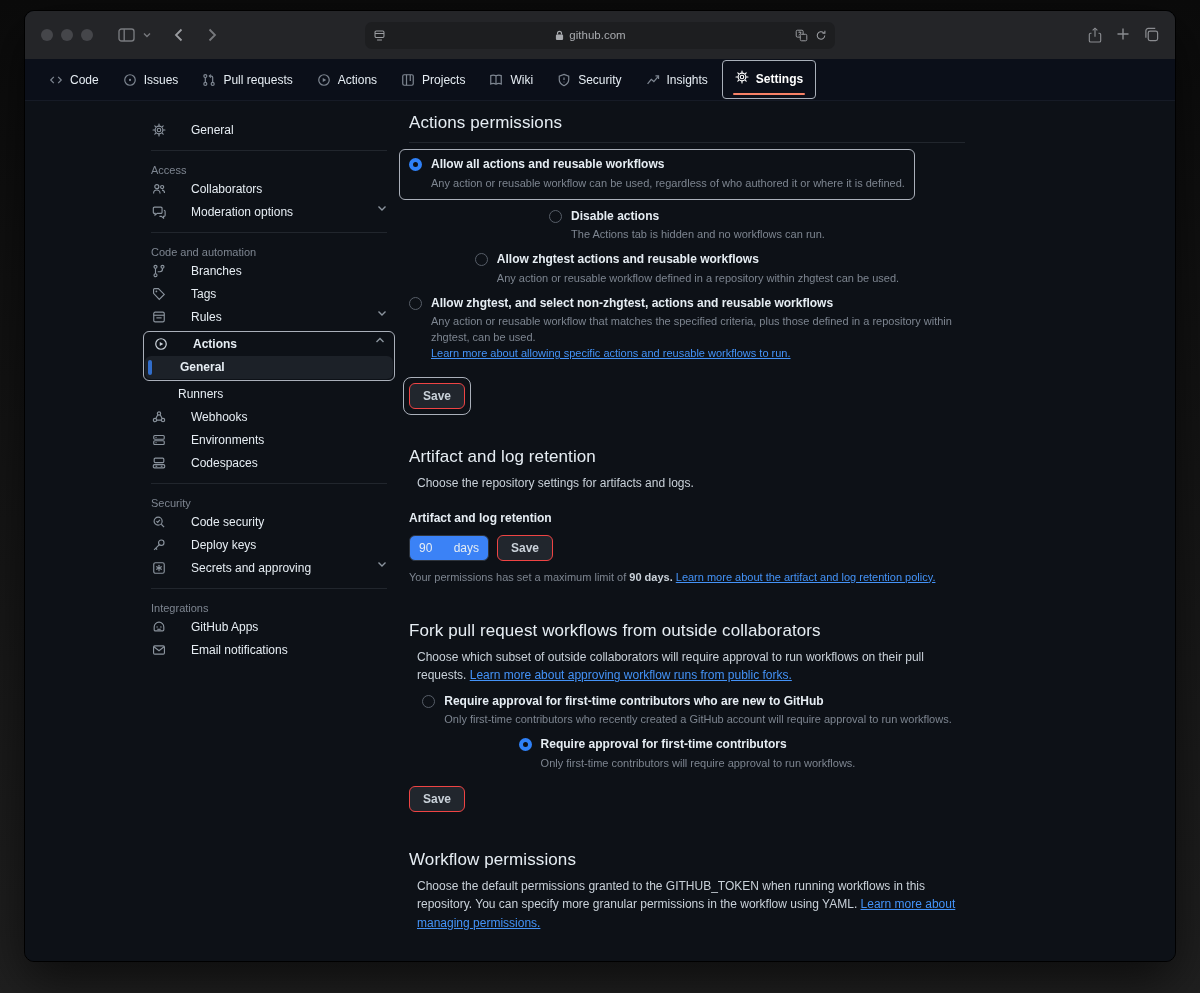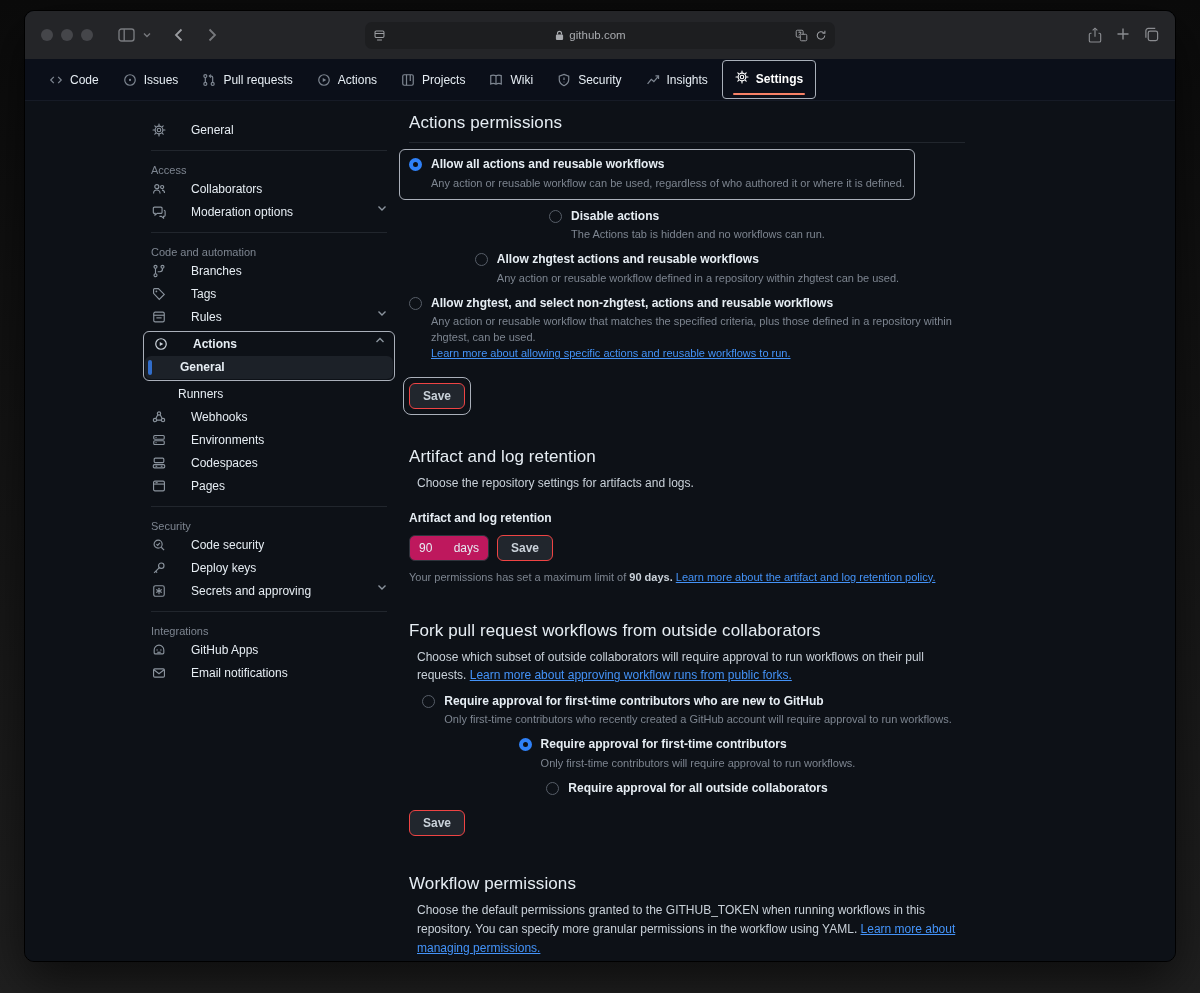--- a/index.html
+++ b/index.html
@@ -54,21 +54,21 @@
   .odesc { color:#7d8590; font-size:11px; margin-top:3px; line-height:1.45; }
   a.lnk { color:#4493f8; text-decoration:underline; cursor:pointer; }
   .focus-wrap { border:1px solid #aab0ba; border-radius:6px; padding:4px 9px 7px; margin:6px 0 6px -10px; width:fit-content; max-width:566px; }
   .focus-wrap .opt { margin:3px 0 0; }
   .btn { display:inline-block; background:#21262d; border:1px solid #ef4444; border-radius:6px; color:#c9d1d9;
          font-weight:700; font-size:12px; padding:5px 13px; cursor:pointer; font-family:inherit; }
   .btn-focus { display:inline-block; border:1px solid #aab0ba; border-radius:8px; padding:5px; margin-left:-6px; }
   .para { color:#c9d1d9; line-height:1.55; margin:7px 8px; }
   .sublabel { font-weight:700; color:#e6edf3; margin-top:18px; }
   .retention-row { display:flex; gap:8px; margin-top:10px; align-items:center; }
-  .numfield { width:80px; height:26px; border:1px solid #2e343c; border-radius:6px; background:#be185d;
+  .numfield { width:80px; height:26px; border:1px solid #2e343c; border-radius:6px; background:#3b82f6;
               display:flex; align-items:center; padding:0 9px; color:#e6edf3; }
   .numfield input { width:34px; background:transparent; border:none; outline:none; color:#e6edf3; font-size:12px; font-family:inherit; }
   .numfield .unit { margin-left:auto; font-size:12px; }
   .note { color:#7d8590; font-size:11px; margin-top:10px; }
   .note b { color:#c9d1d9; font-weight:700; }
   .gap1 { margin-top:32px; } .gap2 { margin-top:38px; }
 </style>
 </head>
 <body>
 
@@ -396,30 +396,20 @@
           <span class="sic">
               <svg width="14" height="14" viewBox="0 0 16 16" fill="none" stroke="currentColor" stroke-width="1.3">
                 <rect x="2.5" y="2.5" width="11" height="5" rx="1.2"></rect>
                 <rect x="1.5" y="9.8" width="13" height="3.7" rx="1.2"></rect>
                 <line x1="4" y1="11.7" x2="6" y2="11.7"></line>
                 <line x1="10" y1="11.7" x2="12" y2="11.7"></line>
               </svg>
             </span>
           <span>Codespaces</span>
         </div>
-        <div class="srow">
-          <span class="sic">
-              <svg width="14" height="14" viewBox="0 0 16 16" fill="none" stroke="currentColor" stroke-width="1.3">
-                <rect x="1.8" y="2.5" width="12.4" height="11" rx="1.5"></rect>
-                <line x1="1.8" y1="5.8" x2="14.2" y2="5.8"></line>
-                <line x1="4" y1="4.2" x2="6.5" y2="4.2"></line>
-              </svg>
-            </span>
-          <span>Pages</span>
-        </div>
         <div class="sdiv"></div>
 
         <div class="slabel">Security</div>
         <div class="srow">
           <span class="sic">
               <svg width="14" height="14" viewBox="0 0 16 16" fill="none" stroke="currentColor" stroke-width="1.3">
                 <circle cx="7" cy="7" r="4.6"></circle>
                 <line x1="10.6" y1="10.6" x2="13.8" y2="13.8"></line>
                 <polyline points="5.1,7 6.5,8.4 9,5.6"></polyline>
               </svg>
@@ -554,26 +544,20 @@
             <div class="odesc">Only first-time contributors who recently created a GitHub account will require approval to run workflows.</div>
           </div>
         </div>
         <div class="opt">
           <span class="radio on"></span>
           <div>
             <div class="olabel">Require approval for first-time contributors</div>
             <div class="odesc">Only first-time contributors will require approval to run workflows.</div>
           </div>
         </div>
-        <div class="opt">
-          <span class="radio"></span>
-          <div>
-            <div class="olabel">Require approval for all outside collaborators</div>
-          </div>
-        </div>
         <div style="margin-top:14px">
           <button class="btn">Save</button>
         </div>
 
         
         <h2 class="sec gap2">Workflow permissions</h2>
         <p class="para">
           <span>Choose the default permissions granted to the GITHUB_TOKEN when running workflows in this repository. You can specify more granular permissions in the workflow using YAML. </span><a class="lnk">Learn more about managing permissions.</a>
         </p>
 

